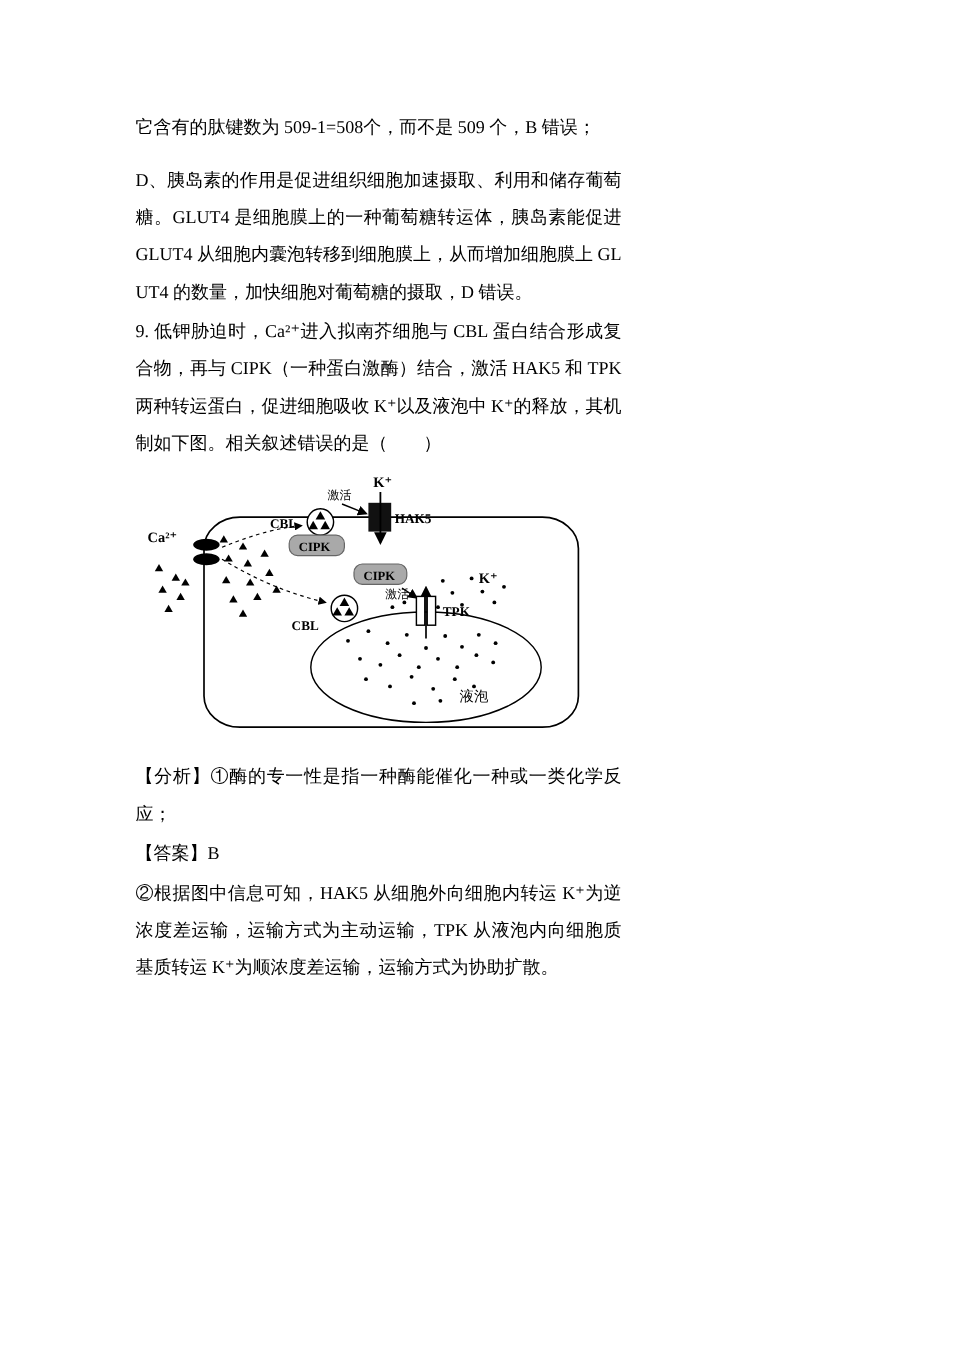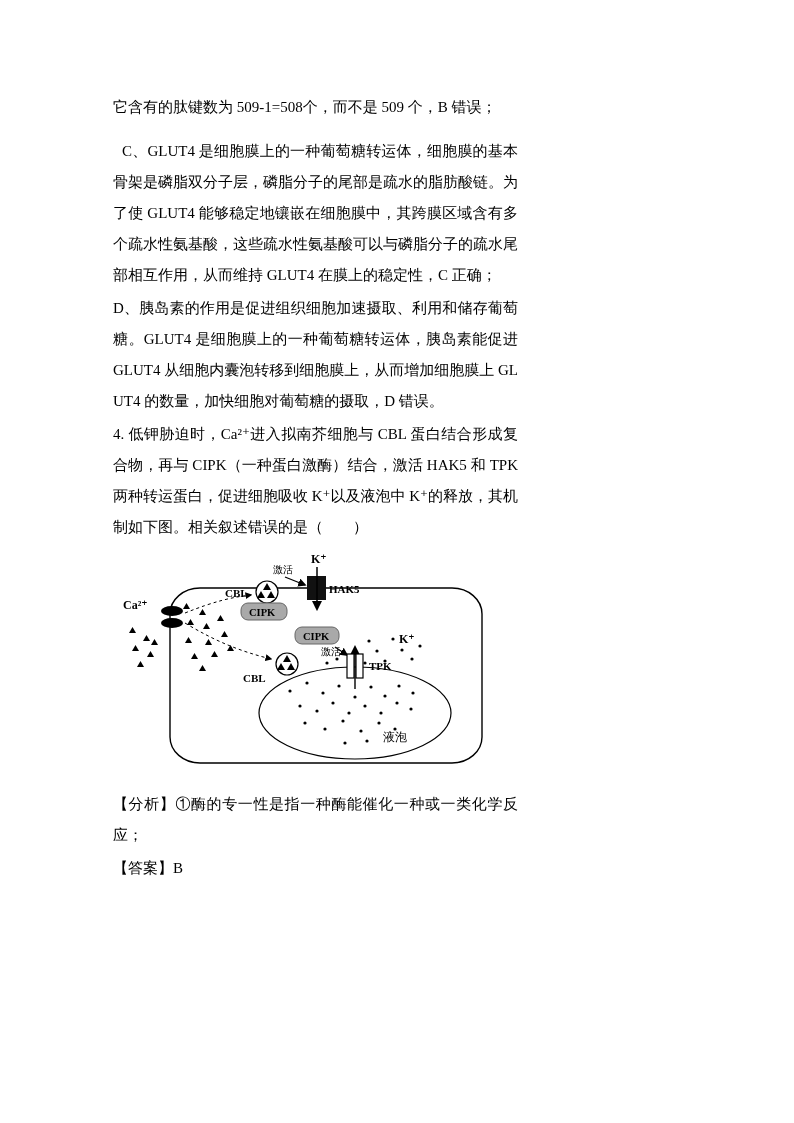--- a/index.html
+++ b/index.html
@@ -39,23 +39,22 @@
     fill: #000;
   }
   .figure svg .protein-label { font-weight: 700; }
 </style>
 </head>
 <body>
 
 <div class="page">
 
   <p class="gap-after">它含有的肽键数为 509-1=508个，而不是 509 个，B 错误；</p>
-  <p class="indent-sm">C、GLUT4 是细胞膜上的一种葡萄糖转运体，细胞膜的基本骨架是磷脂双分子层，磷脂分子的尾部是疏水的脂肪酸链。为了使 GLUT4 能够稳定地镶嵌在细胞膜中，其跨膜区域含有多个疏水性氨基酸，这些疏水性氨基酸可以与磷脂分子的疏水尾部相互作用，从而维持 GLUT4 在膜上的稳定性，C 正确；</p>
   <p>D、胰岛素的作用是促进组织细胞加速摄取、利用和储存葡萄糖。GLUT4 是细胞膜上的一种葡萄糖转运体，胰岛素能促进 GLUT4 从细胞内囊泡转移到细胞膜上，从而增加细胞膜上 GLUT4 的数量，加快细胞对葡萄糖的摄取，D 错误。</p>
-  <p>4. 低钾胁迫时，Ca²⁺进入拟南芥细胞与 CBL 蛋白结合形成复合物，再与 CIPK（一种蛋白激酶）结合，激活 HAK5 和 TPK 两种转运蛋白，促进细胞吸收 K⁺以及液泡中 K⁺的释放，其机制如下图。相关叙述错误的是（　　）</p>
+  <p>9. 低钾胁迫时，Ca²⁺进入拟南芥细胞与 CBL 蛋白结合形成复合物，再与 CIPK（一种蛋白激酶）结合，激活 HAK5 和 TPK 两种转运蛋白，促进细胞吸收 K⁺以及液泡中 K⁺的释放，其机制如下图。相关叙述错误的是（　　）</p>
 
   <div class="figure">
     <svg width="382" height="222" viewBox="0 0 382 222">
       <defs>
         <marker id="ah" viewBox="0 0 10 10" refX="8" refY="5" markerWidth="7" markerHeight="7" orient="auto-start-reverse">
           <path d="M0 0 L10 5 L0 10 z" fill="#000"></path>
         </marker>
         <path id="tri" d="M3.5 0 L7 6 L0 6 Z" fill="#000"></path>
       </defs>
 
@@ -175,14 +174,15 @@
         <rect x="241" y="103" width="7" height="24" fill="#fff" stroke="#000" stroke-width="1.2"></rect>
       </g>
       <text x="254" y="119" font-size="11" class="protein-label">TPK</text>
       <text x="284" y="92" font-size="12" class="protein-label">K⁺</text>
     </svg>
   </div>
 
 
   <p>【分析】①酶的专一性是指一种酶能催化一种或一类化学反应；</p>
   <p>【答案】B</p>
+  <p>②根据图中信息可知，HAK5 从细胞外向细胞内转运 K⁺为逆浓度差运输，运输方式为主动运输，TPK 从液泡内向细胞质基质转运 K⁺为顺浓度差运输，运输方式为协助扩散。</p>
 
 </div>
 
 </body></html>

